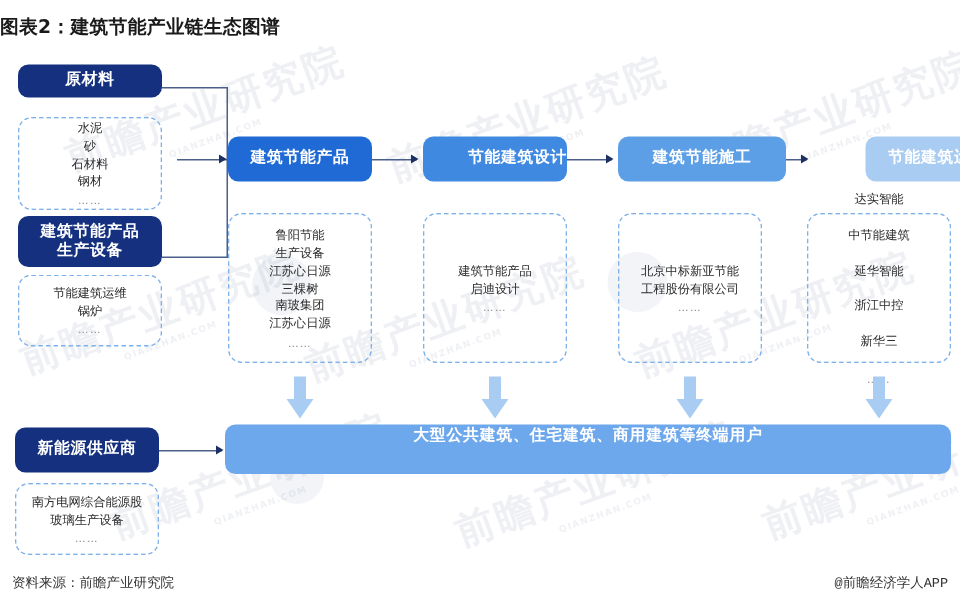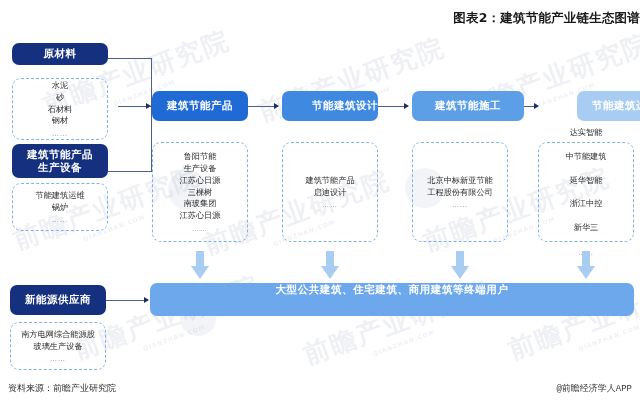--- a/index.html
+++ b/index.html
@@ -20,21 +20,21 @@
     transform: rotate(-20deg);
     pointer-events: none;
     user-select: none;
     letter-spacing: 2px;
   }
   .wm .sub { display:block; font-size: 6px; letter-spacing:1px; text-align:center; }
 
   
   .chart-title {
     position: absolute; top: 10px; left: 0; width: 640px;
-    text-align: right;
+    text-align: left;
     font-size: 12.5px; font-weight: 700; color: #1a1a1a;
     letter-spacing: .2px;
   }
 
   
   .pill {
     position: absolute;
     border-radius: 7px;
     display: flex; align-items: center; justify-content: center;
     color: #ffffff;

